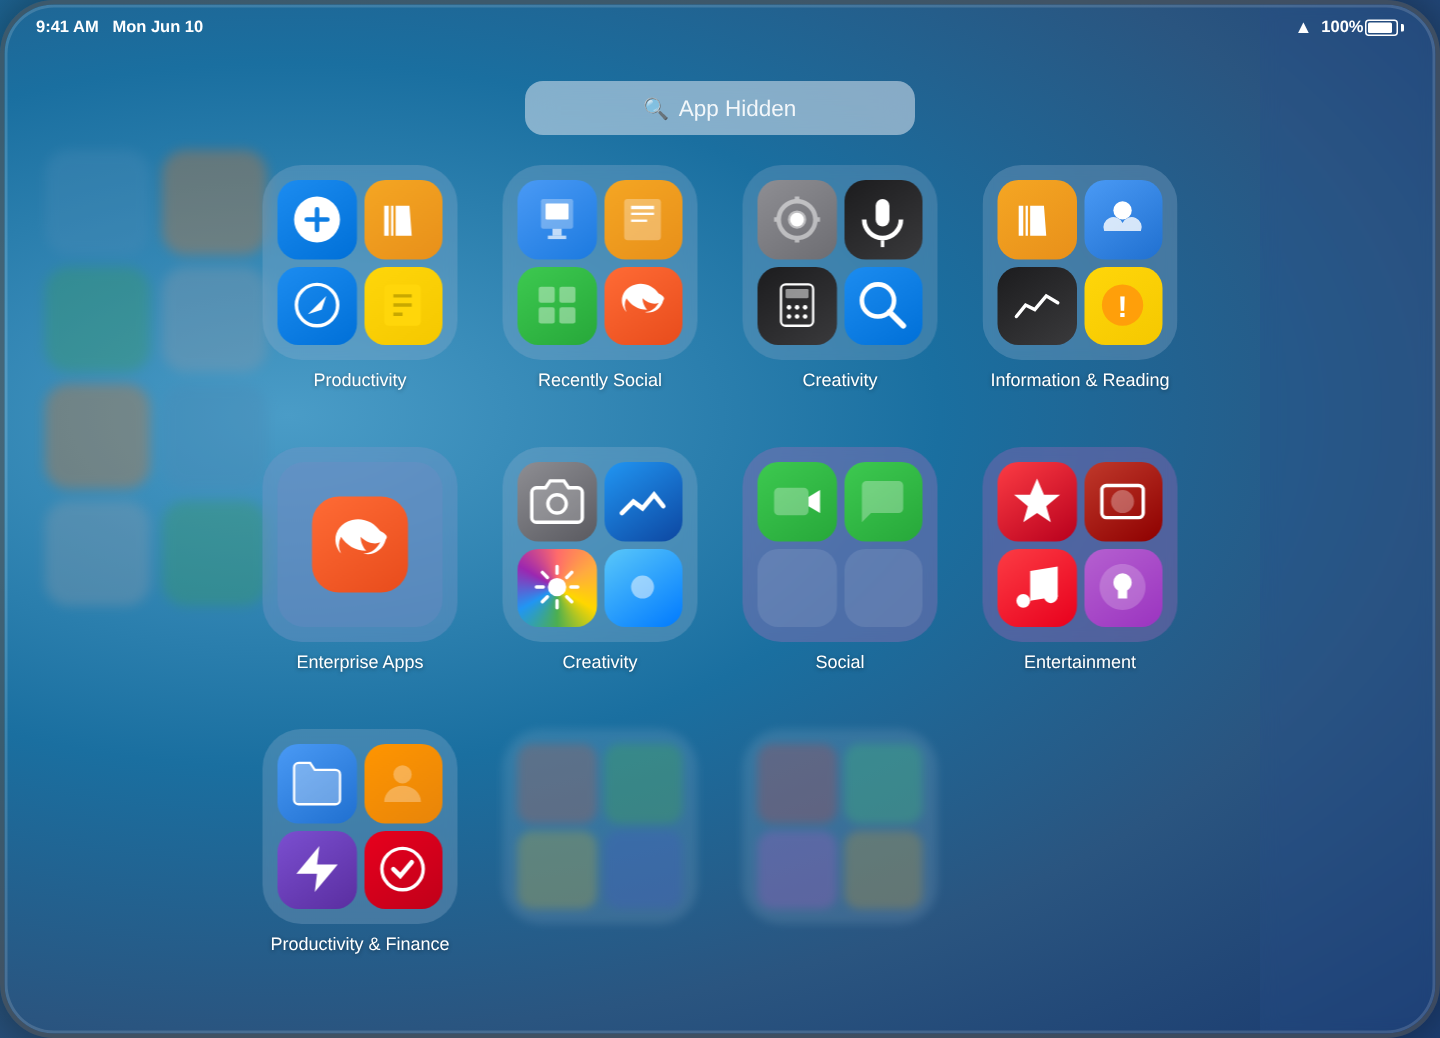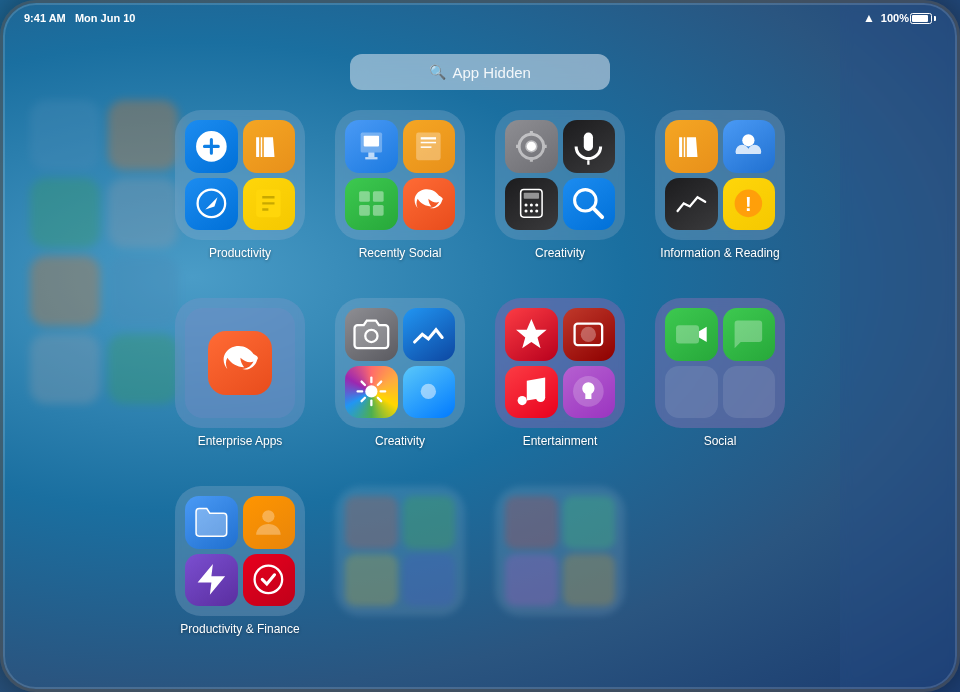--- a/index.html
+++ b/index.html
@@ -459,20 +459,39 @@
       <div class="app-icon" style="background:linear-gradient(145deg,#5ac8fa,#007aff);">
         <svg viewBox="0 0 24 24" fill="white" opacity="0.5">
             <circle cx="12" cy="12" r="5"></circle>
           </svg>
       </div>
     </div>
     <div class="app-folder-label">Creativity</div>
   </div>
 
   <div class="folder-wrapper">
+    <div class="icon-grid-2x2 folder-social">
+      <div class="app-icon icon-facetime">
+        <svg viewBox="0 0 24 24" fill="white">
+            <rect x="2" y="6" width="15" height="12" rx="2" fill="rgba(255,255,255,0.3)"></rect>
+            <path d="M17 10l5-3v10l-5-3z" fill="white"></path>
+          </svg>
+      </div>
+      <div class="app-icon icon-messages">
+        <svg viewBox="0 0 24 24" fill="white">
+            <path d="M21 15a2 2 0 01-2 2H7l-4 4V5a2 2 0 012-2h14a2 2 0 012 2z" fill="rgba(255,255,255,0.3)"></path>
+          </svg>
+      </div>
+      <div style="border-radius:14px; background:rgba(255,255,255,0.1);"></div>
+      <div style="border-radius:14px; background:rgba(255,255,255,0.1);"></div>
+    </div>
+    <div class="app-folder-label">Social</div>
+  </div>
+
+  <div class="folder-wrapper">
     <div class="icon-grid-2x2 folder-entertainment">
       <div class="app-icon" style="background:linear-gradient(145deg,#fc3c44,#b8001d);">
         <svg viewBox="0 0 24 24" fill="white">
             <polygon points="12,2 15,9 22,9 16,14 18,21 12,17 6,21 8,14 2,9 9,9"></polygon>
           </svg>
       </div>
       <div class="app-icon" style="background:linear-gradient(145deg,#c0392b,#8e0000);">
         <svg viewBox="0 0 24 24" fill="white">
             <circle cx="12" cy="12" r="5" fill="rgba(255,255,255,0.3)"></circle>
             <rect x="3" y="5" width="18" height="14" rx="2" stroke="white" stroke-width="1.5" fill="none"></rect>
@@ -486,39 +505,20 @@
           </svg>
       </div>
       <div class="app-icon icon-podcasts">
         <svg viewBox="0 0 24 24" fill="white">
             <path d="M12 2C6.48 2 2 6.48 2 12s4.48 10 10 10 10-4.48 10-10S17.52 2 12 2z" fill="rgba(255,255,255,0.2)"></path>
             <path d="M12 6a4 4 0 014 4c0 1.5-.8 2.8-2 3.5V17h-4v-3.5C8.8 12.8 8 11.5 8 10a4 4 0 014-4z" fill="white"></path>
           </svg>
       </div>
     </div>
     <div class="app-folder-label">Entertainment</div>
-  </div>
-
-  <div class="folder-wrapper">
-    <div class="icon-grid-2x2 folder-social">
-      <div class="app-icon icon-facetime">
-        <svg viewBox="0 0 24 24" fill="white">
-            <rect x="2" y="6" width="15" height="12" rx="2" fill="rgba(255,255,255,0.3)"></rect>
-            <path d="M17 10l5-3v10l-5-3z" fill="white"></path>
-          </svg>
-      </div>
-      <div class="app-icon icon-messages">
-        <svg viewBox="0 0 24 24" fill="white">
-            <path d="M21 15a2 2 0 01-2 2H7l-4 4V5a2 2 0 012-2h14a2 2 0 012 2z" fill="rgba(255,255,255,0.3)"></path>
-          </svg>
-      </div>
-      <div style="border-radius:14px; background:rgba(255,255,255,0.1);"></div>
-      <div style="border-radius:14px; background:rgba(255,255,255,0.1);"></div>
-    </div>
-    <div class="app-folder-label">Social</div>
   </div>
 
   <div class="folder-wrapper">
     <div class="icon-grid-2x2 folder-suggestions">
       <div class="app-icon icon-files">
         <svg viewBox="0 0 24 24" fill="white">
             <path d="M22 19a2 2 0 01-2 2H4a2 2 0 01-2-2V5a2 2 0 012-2h5l2 3h9a2 2 0 012 2z" fill="rgba(255,255,255,0.3)" stroke="white" stroke-width="1"></path>
           </svg>
       </div>
       <div class="app-icon icon-contacts">

